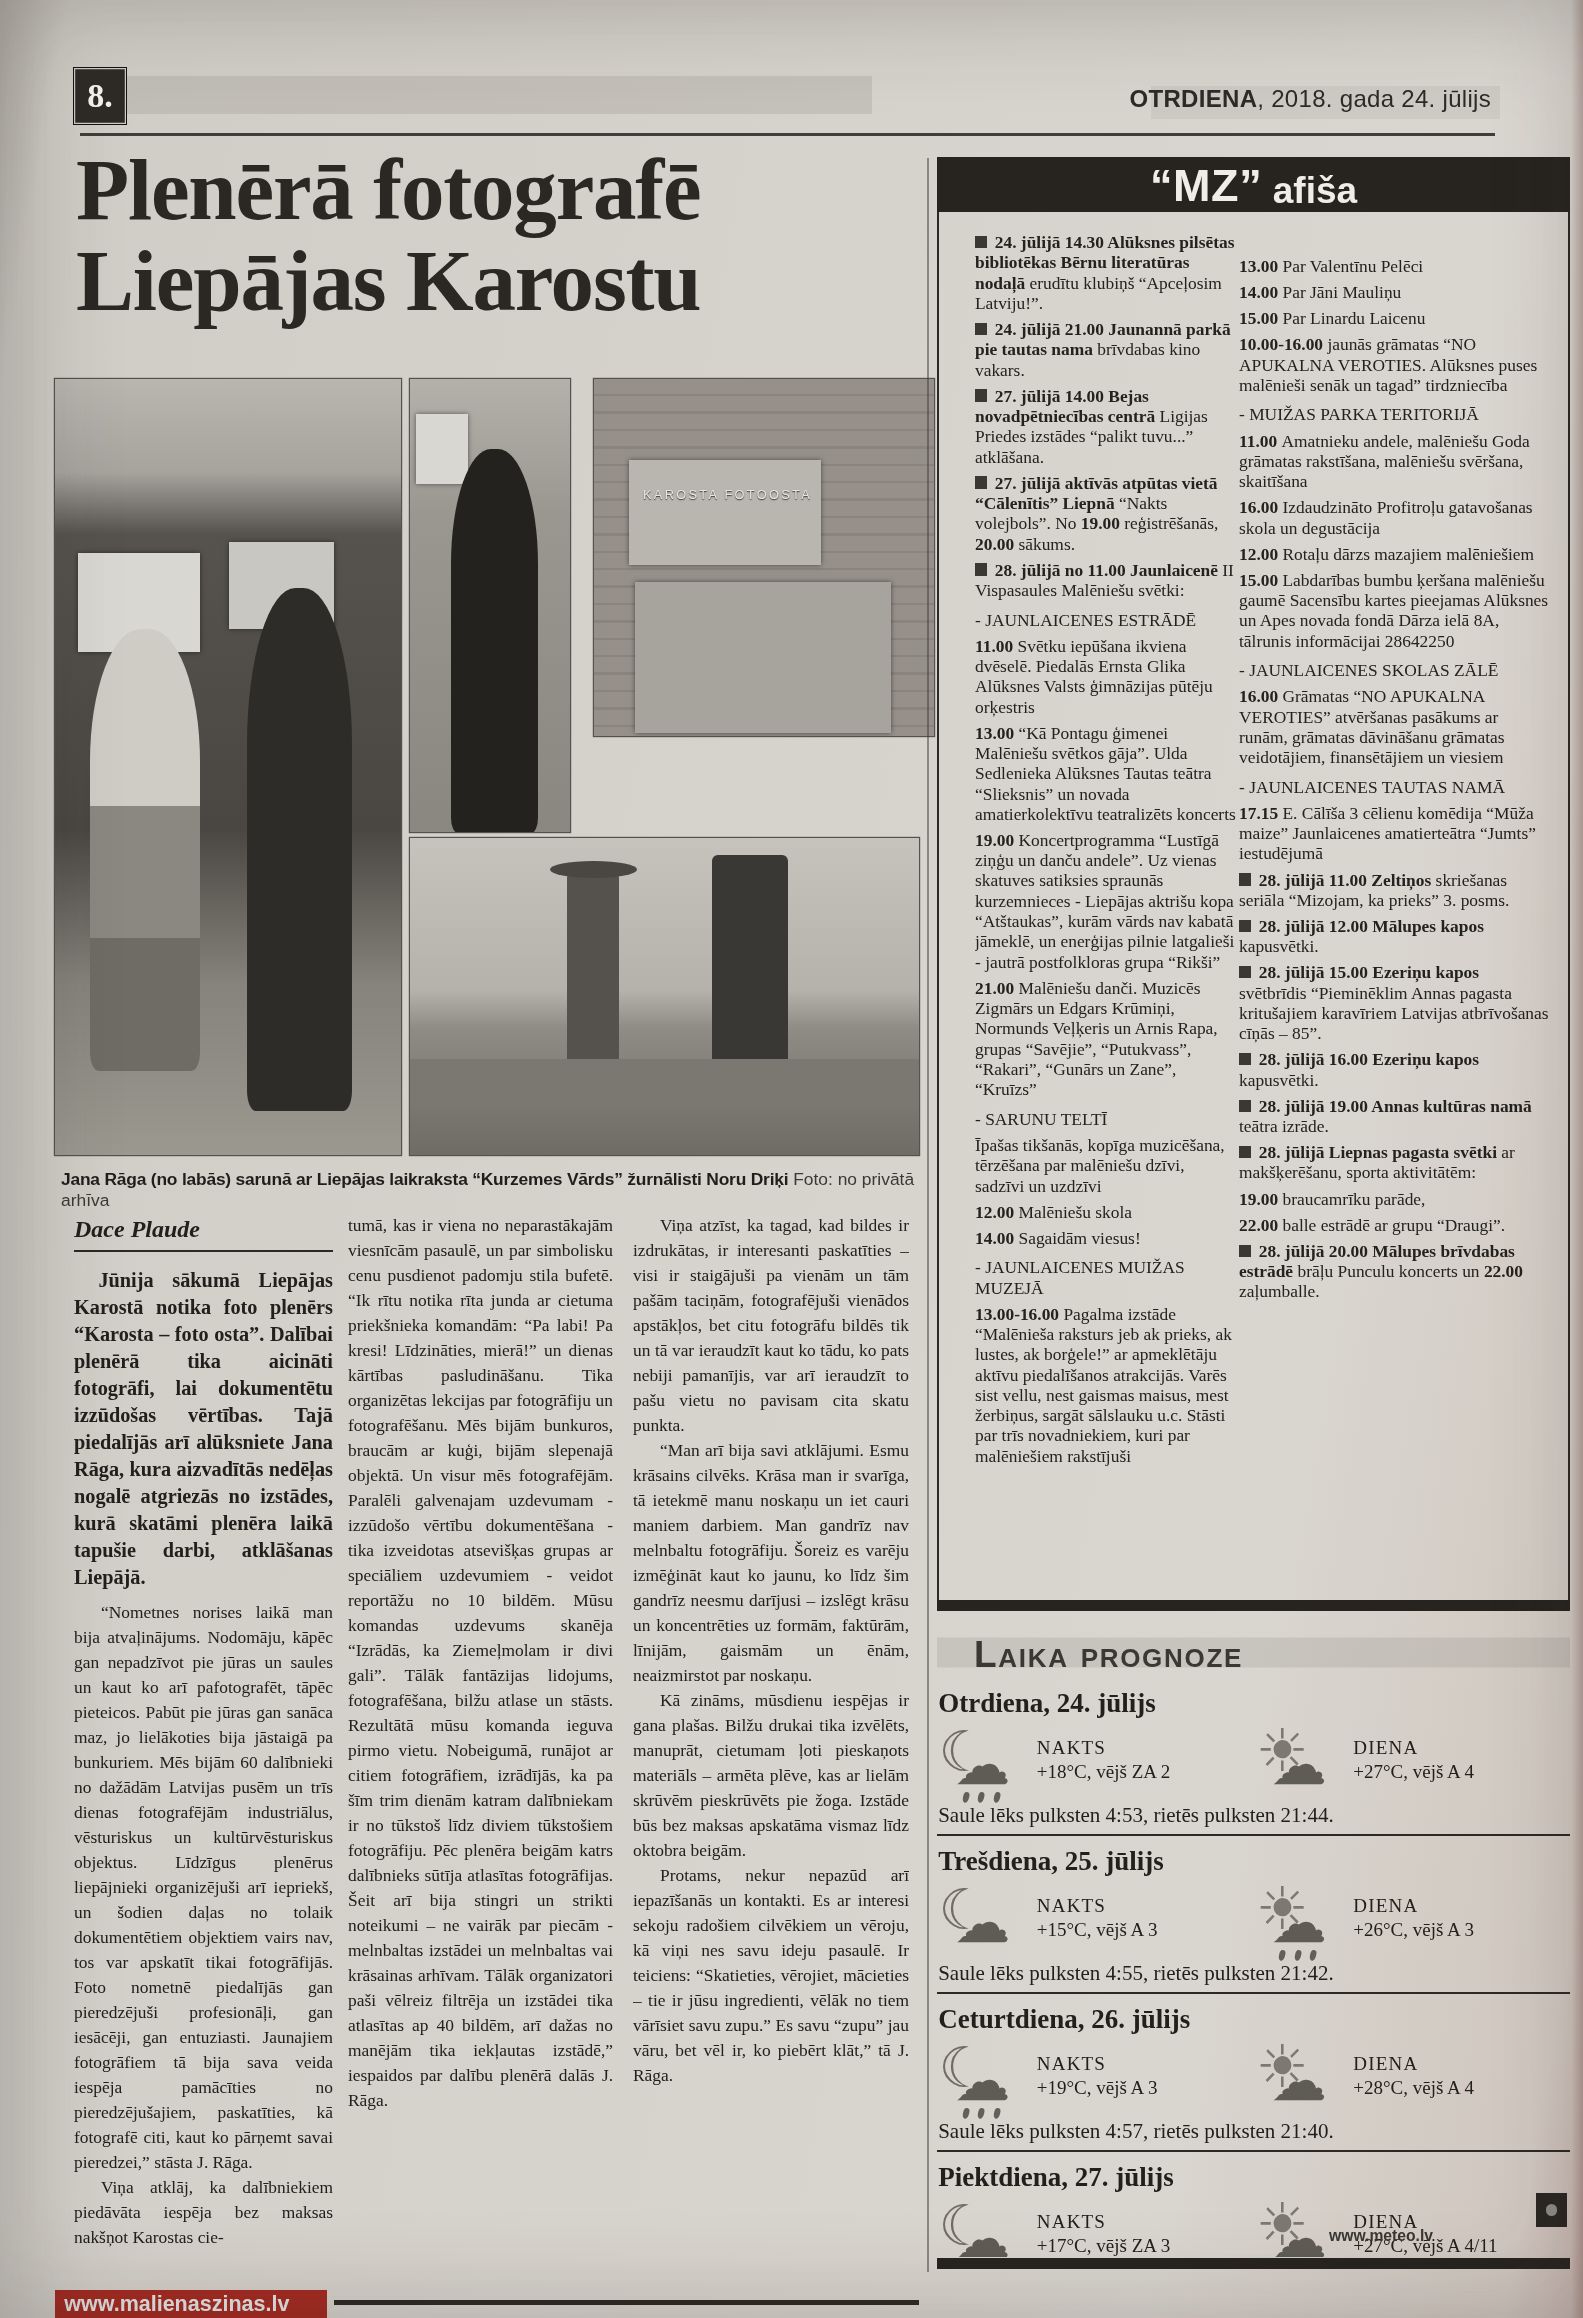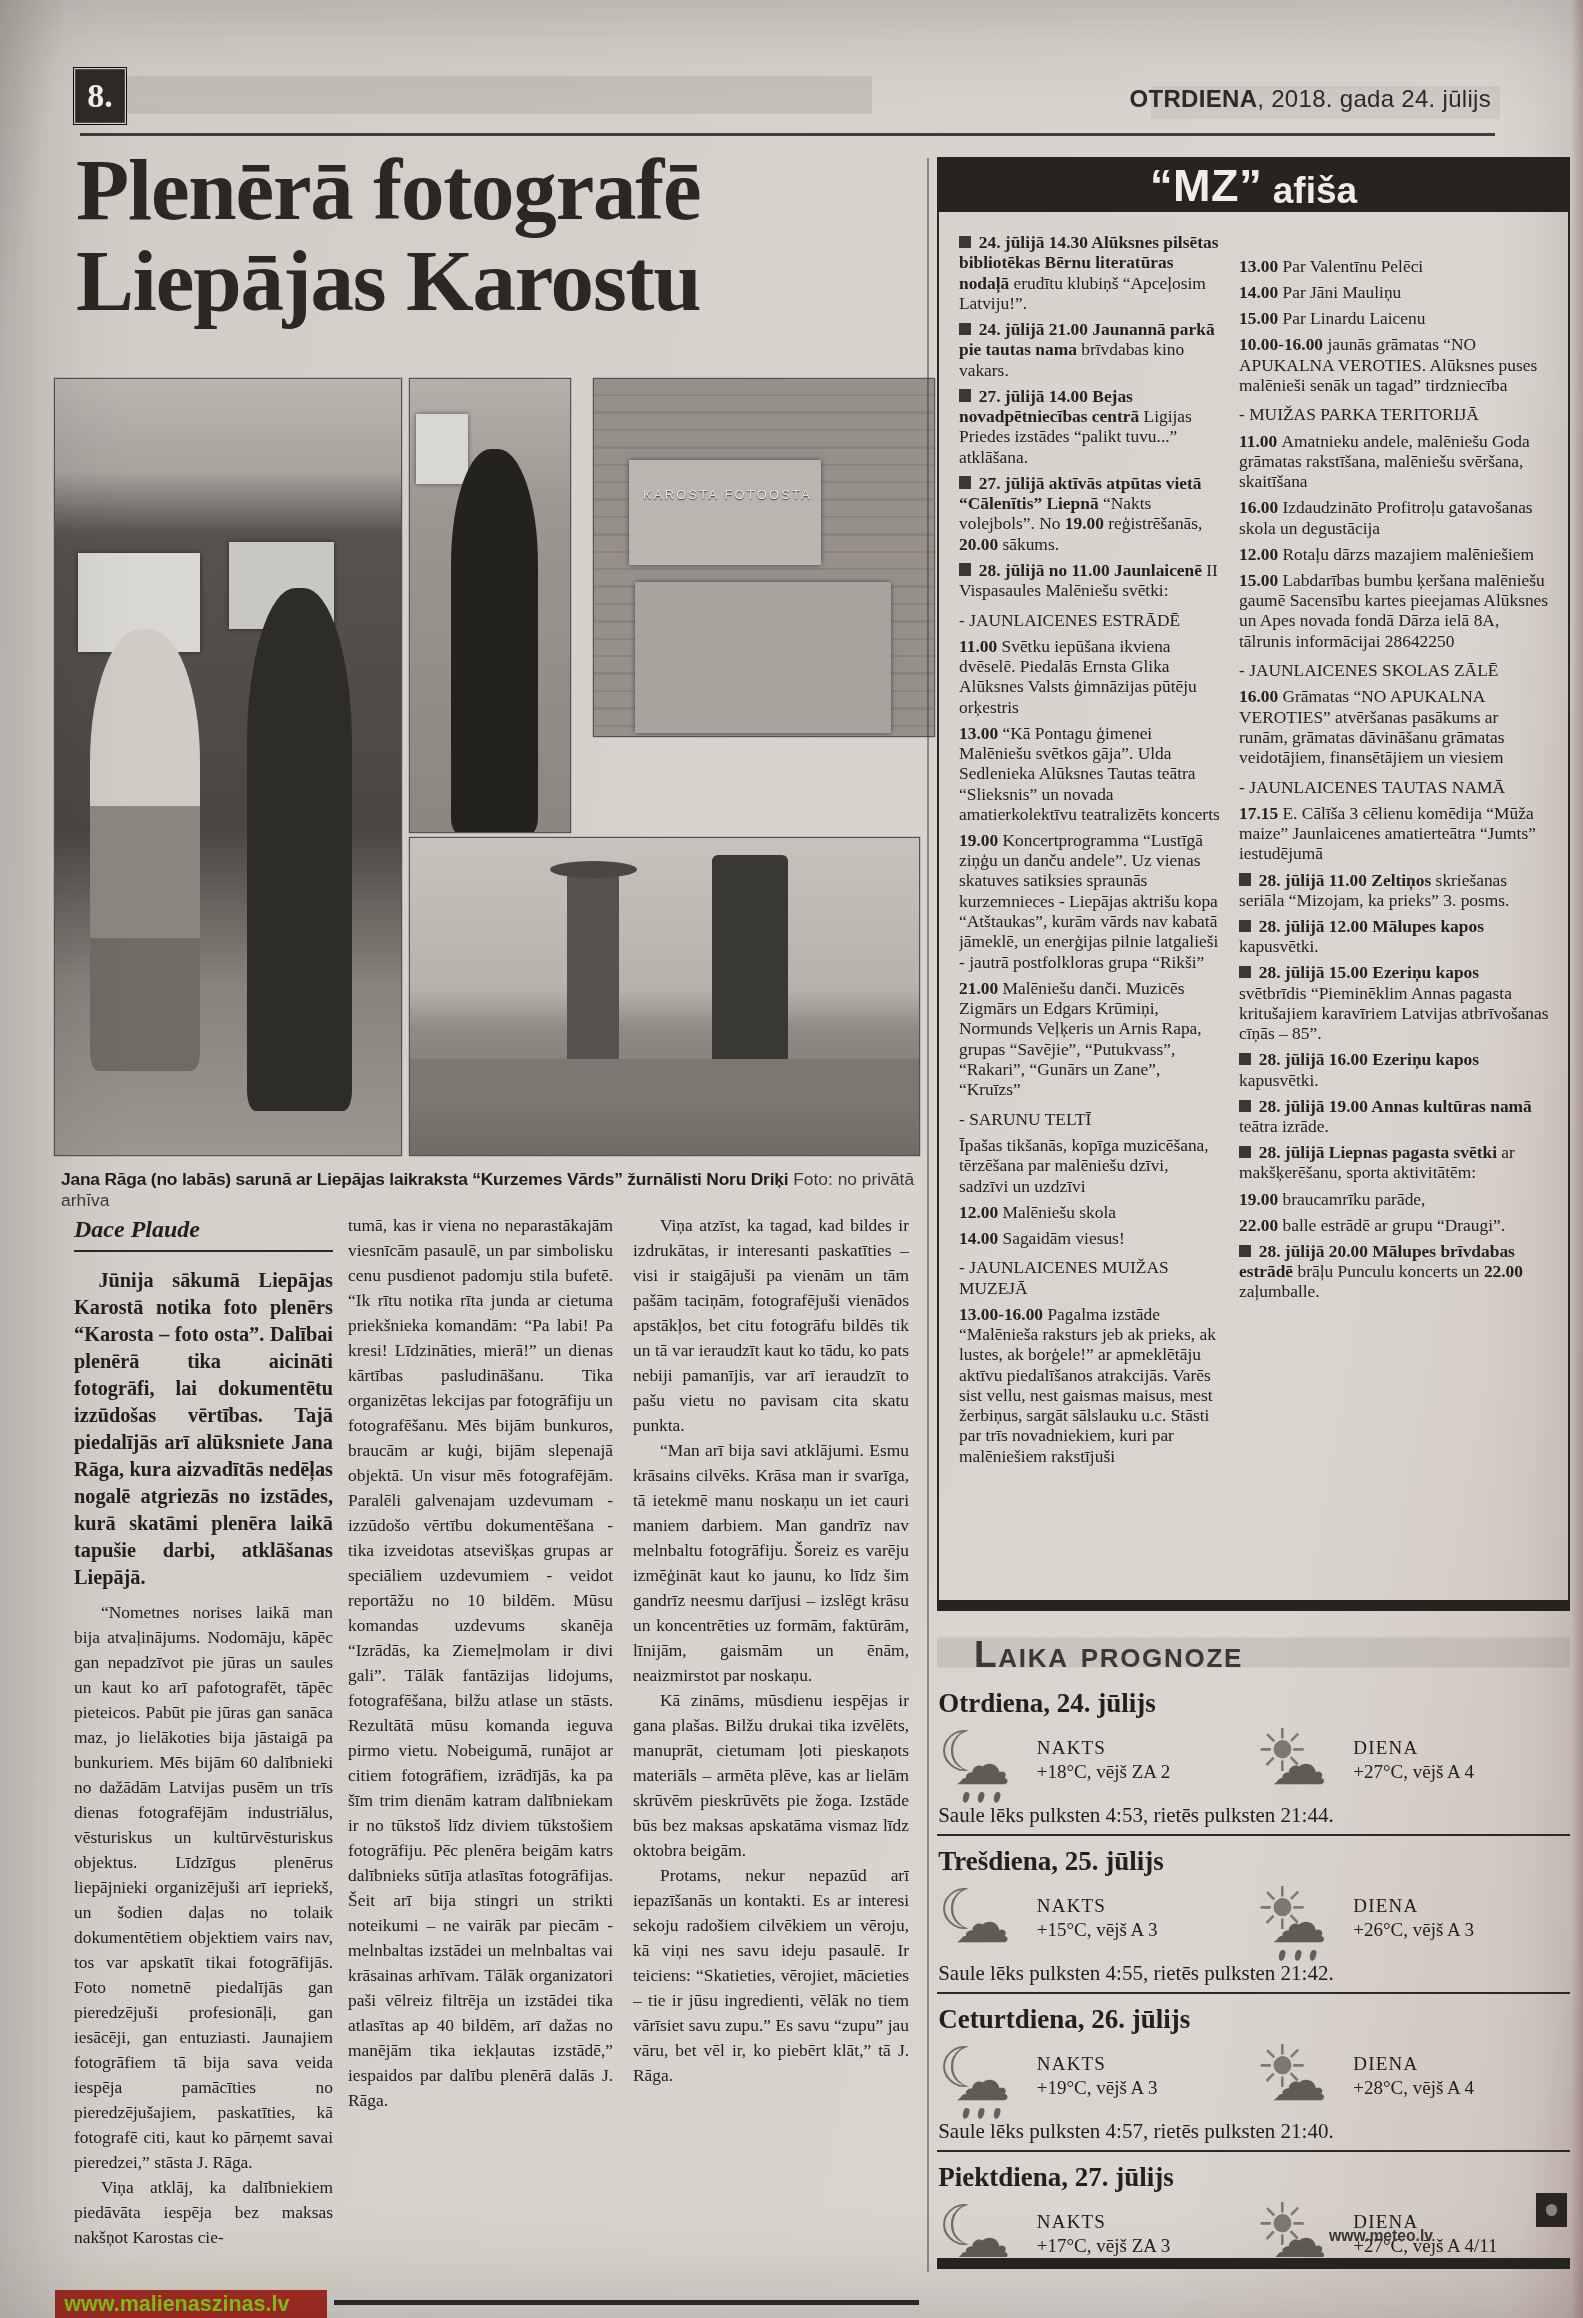--- a/index.html
+++ b/index.html
@@ -60,21 +60,21 @@
   .vline{left:927px;top:158px;width:1.7px;height:2114px;background:rgba(62,58,52,.5);}
   .crease{left:1571px;top:0;width:12.8px;height:2319px;background:linear-gradient(90deg,rgba(0,0,0,0),rgba(128,88,82,.38));}
 
   
   .af-banner{left:937px;top:157px;width:633px;height:55px;background:#27241f;color:#efede7;
     display:flex;align-items:flex-end;justify-content:center;gap:10.5px;font-family:"Liberation Sans",sans-serif;}
   .af-banner .mz{font-weight:700;font-size:45px;letter-spacing:0.6px;}
   .af-banner .word{font-weight:700;font-size:37px;}
   .af-box{left:937px;top:212px;width:633px;height:1388px;border-left:2.3px solid #2b2925;border-right:2.3px solid #2b2925;box-sizing:border-box;}
   .af-col{position:absolute;top:20px;height:1350px;overflow:hidden;}
-  .af-colL{left:20px;width:263px;}
+  .af-colL{left:36px;width:263px;}
   .af-colR{left:300px;width:312px;margin-top:24px;}
   .af-item{font-size:17.4px;line-height:20.3px;margin-bottom:5.8px;color:#24221e;}
   .af-item b{font-weight:700;}
   .af-item.af-sub{margin-top:9.3px;}
   .af-bullet{display:inline-block;width:12.2px;height:12.2px;background:#3b3833;margin-right:7.6px;}
   .af-bottom-bar{left:937px;top:1600px;width:633px;height:10.5px;background:#27241f;}
 
   
   .wx{left:937px;top:1628px;width:633px;height:629px;overflow:hidden;}
   .wx-title{font-family:"Liberation Sans",sans-serif;font-weight:700;font-variant:small-caps;
@@ -95,21 +95,21 @@
   .wx-label{font-size:19px;letter-spacing:1.2px;}
   .wx-temp{font-size:19px;margin-top:2.3px;}
   .wx-sun{font-size:21px;margin:4.7px 0 5.8px 1.2px;}
   .wx-div{height:2.3px;background:#2c2925;margin:2.3px 0 1.2px;}
   .wx-black-bar{left:937px;top:2258px;width:633px;height:10.5px;background:#27241f;}
   .meteo{left:1329px;top:2227px;font-family:"Liberation Sans",sans-serif;font-size:15.7px;color:#3a3733;font-weight:bold;}
   .meteo-logo{left:1536px;top:2193px;width:31px;height:34px;background:#2a2723;display:flex;align-items:center;justify-content:center;}
   .meteo-logo span{width:11.6px;height:11.6px;border-radius:50%;background:#8d8a84;display:block;}
 
   
-  .site-bar{left:55px;top:2290px;width:272px;height:29px;background:#a32a21;color:#84cc16;
+  .site-bar{left:55px;top:2290px;width:272px;height:29px;background:#a32a21;color:#e5e5e5;
     font-family:"Liberation Sans",sans-serif;font-weight:700;font-size:21.5px;display:flex;align-items:center;padding-left:9.3px;box-sizing:border-box;}
   .bottom-rule{left:334px;top:2300px;width:585px;height:5.2px;background:#2c2925;}
 </style>
 </head>
 <body>
 
 <div class="page">
 
   <div class="abs hdr-band"></div>
   <div class="abs hdr-band2"></div>

